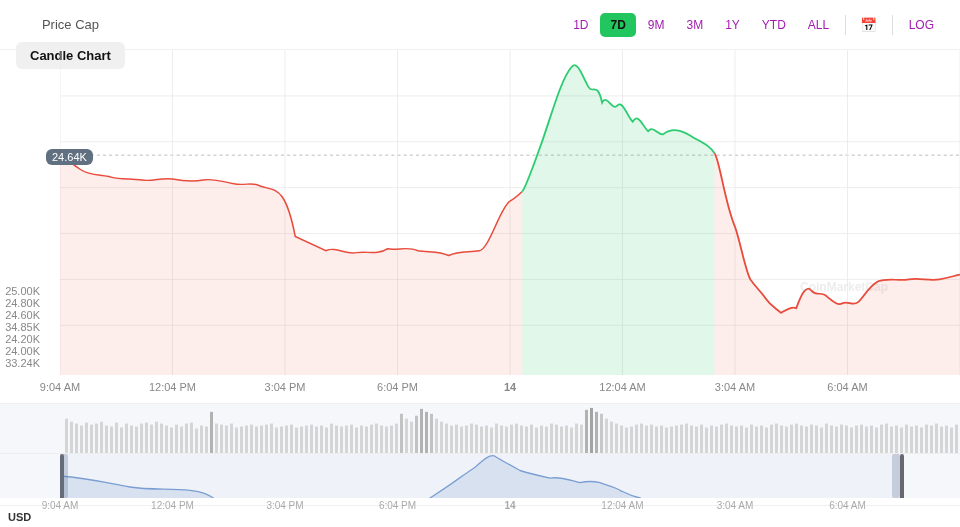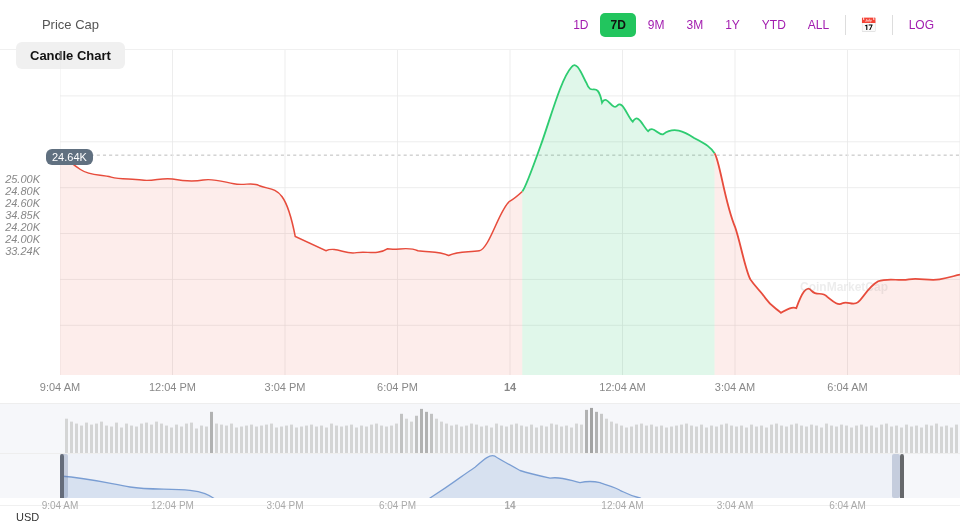--- a/index.html
+++ b/index.html
@@ -47,21 +47,21 @@
       <div class="ctrl-separator"></div>
       <button class="ctrl-icon">📅</button>
       <div class="ctrl-separator"></div>
       <button class="ctrl-btn">LOG</button>
     </div>
   </div>
 
   <div class="chart-area">
     <div class="main-chart" style="position:relative; flex:1;">
 
-      <div style="position:absolute; left:0; top:0; bottom:28px; width:44px; display:flex; flex-direction:column; justify-content:center; padding:10px 4px 6px; z-index:2;font-style:italic;">
+      <div style="position:absolute; left:0; top:0; bottom:28px; width:44px; display:flex; flex-direction:column; justify-content:flex-end; padding:10px 4px 6px; z-index:2;">
         <span class="y-label">25.00K</span>
         <span class="y-label">24.80K</span>
         <span class="y-label">24.60K</span>
         <span class="y-label">34.85K</span>
         <span class="y-label">24.20K</span>
         <span class="y-label">24.00K</span>
         <span class="y-label">33.24K</span>
       </div>
 
       <div style="position:absolute; left:0; top:28%; background:#607080; color:#fff; font-size:11px; padding:2px 6px; border-radius:6px; z-index:3;margin-left:46px;">24.64K</div>
@@ -430,16 +430,16 @@
           <span style="position:absolute; left:37.5%; font-size:10px; color:#aaa; transform:translateX(-50%); top:2px;">6:04 PM</span>
           <span style="position:absolute; left:50%; font-size:10px; color:#aaa; transform:translateX(-50%); top:2px; font-weight:700;">14</span>
           <span style="position:absolute; left:62.5%; font-size:10px; color:#aaa; transform:translateX(-50%); top:2px;">12:04 AM</span>
           <span style="position:absolute; left:75%; font-size:10px; color:#aaa; transform:translateX(-50%); top:2px;">3:04 AM</span>
           <span style="position:absolute; left:87.5%; font-size:10px; color:#aaa; transform:translateX(-50%); top:2px;">6:04 AM</span>
         </div>
       </div>
     </div>
 
     <div style="height:22px; display:flex; align-items:center; padding-left:4px; border-top:1px solid #f0f0f0; background:#fff;">
-      <span style="font-size:11px; font-weight:400; color:#333; padding-left:4px;margin-left:8px;">USD</span>
+      <span style="font-size:11px; font-weight:700; color:#333; padding-left:4px;">USD</span>
     </div>
   </div>
 </div>
 
 </body></html>

